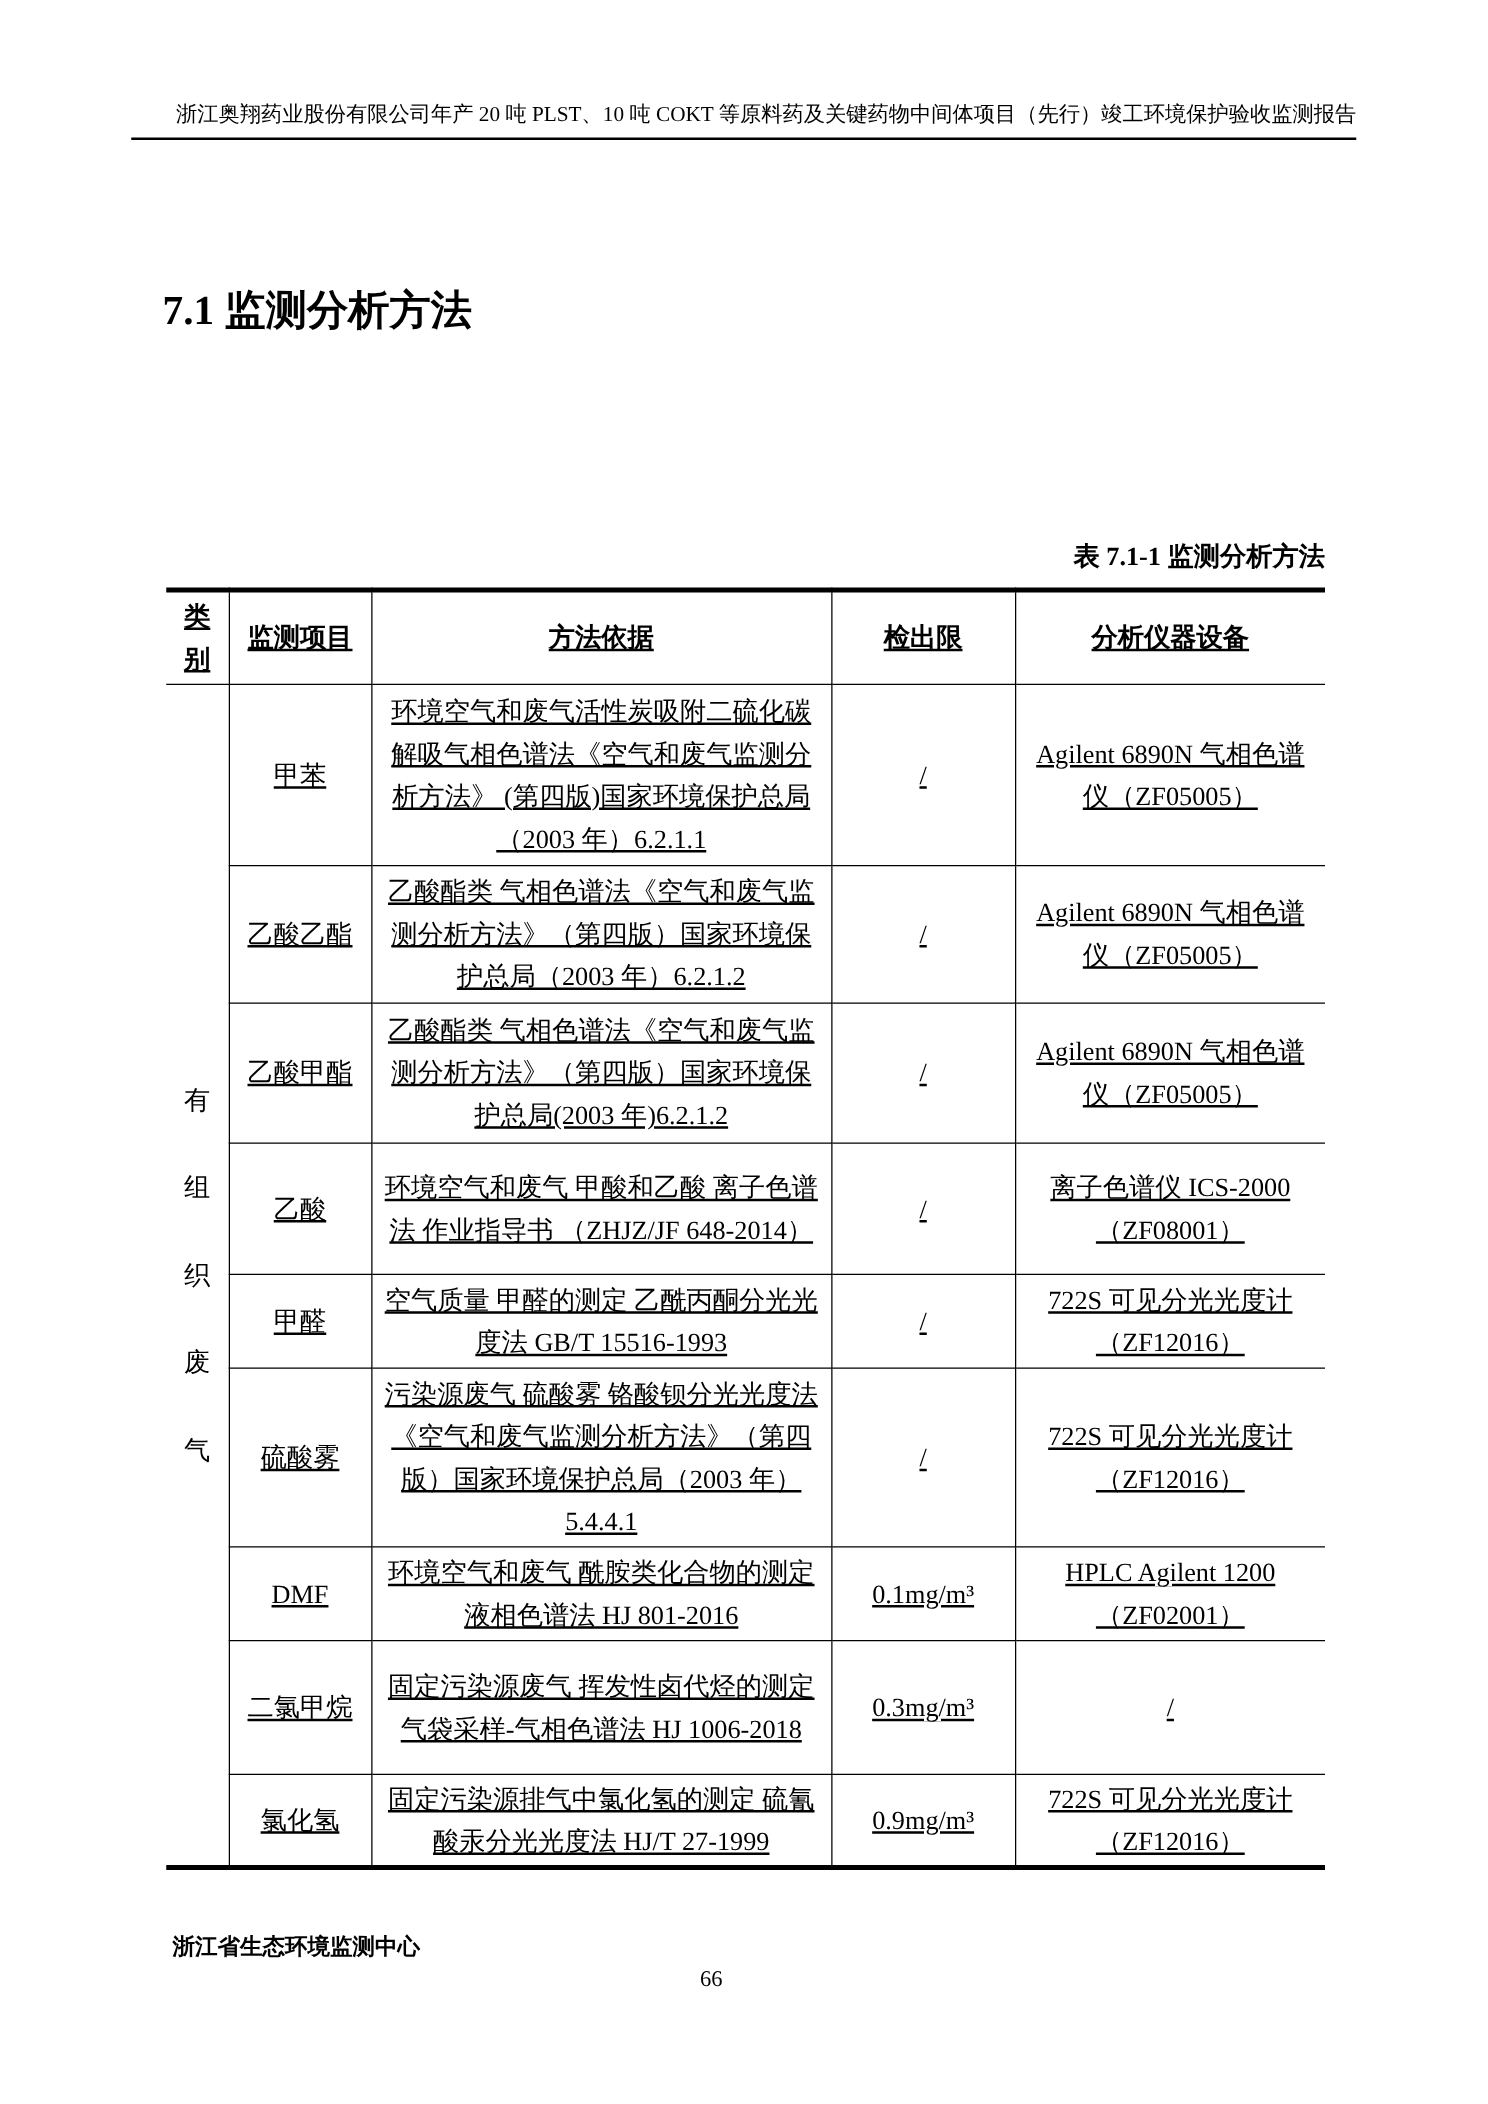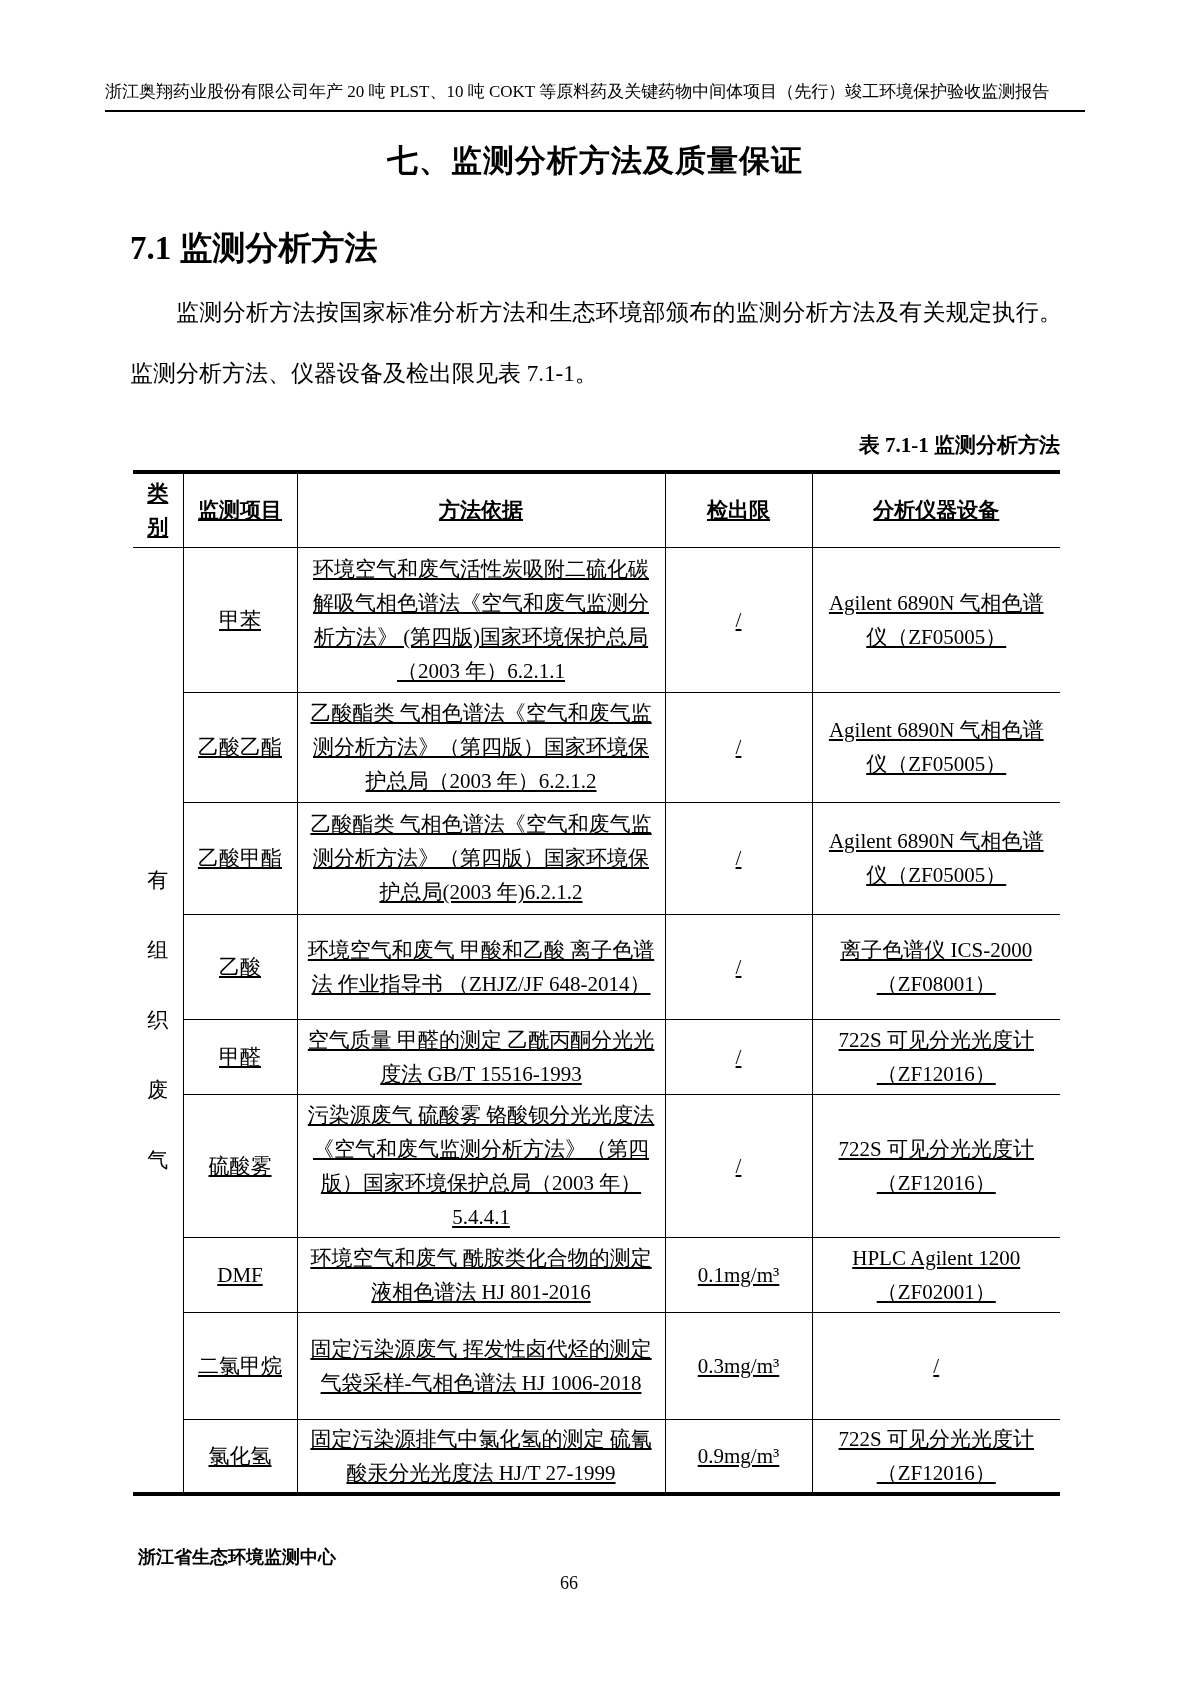--- a/index.html
+++ b/index.html
@@ -14,21 +14,21 @@
     width: 1190px;
     height: 1683px;
     background: #ffffff;
     overflow: hidden;
   }
   .doc-header {
     position: absolute;
     top: 78px;
     left: 105px;
     width: 980px;
-    text-align: left;
+    text-align: right;
     font-size: 17px;
     line-height: 27px;
     border-bottom: 2px solid #000;
     padding-bottom: 5px;
   }
   .chapter-title {
     position: absolute;
     top: 140px;
     left: 105px;
     width: 980px;
@@ -113,25 +113,23 @@
 </style>
 </head>
 <body>
 
 <div class="page">
 
   <div class="doc-header">
     <span>浙江奥翔药业股份有限公司年产 20 吨 PLST、10 吨 COKT 等原料药及关键药物中间体项目（先行）竣工环境保护验收监测报告</span>
   </div>
 
-  <h1 class="chapter-title">七、监测分析方法及质量保证</h1>
 
   <h2 class="section-heading">7.1 监测分析方法</h2>
 
-  <p class="intro-para">监测分析方法按国家标准分析方法和生态环境部颁布的监测分析方法及有关规定执行。监测分析方法、仪器设备及检出限见表 7.1-1。</p>
 
   <div class="table-caption">表 7.1-1  监测分析方法</div>
 
   <table class="tbl">
     <colgroup>
       <col style="width:50px">
       <col style="width:114px">
       <col style="width:368px">
       <col style="width:147px">
       <col style="width:248px">

